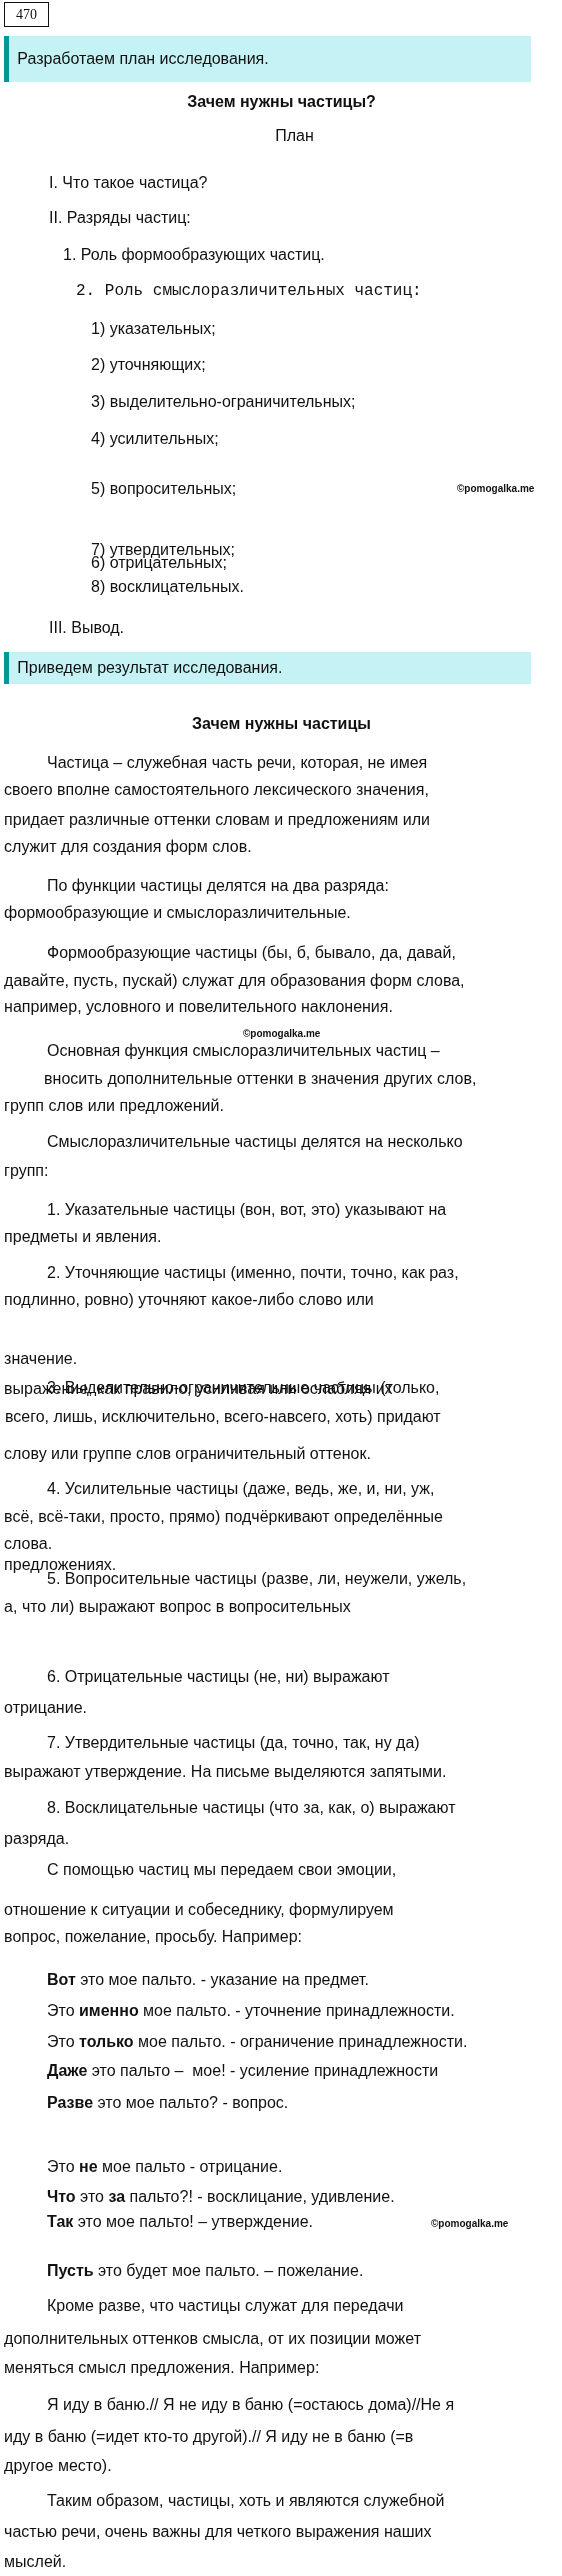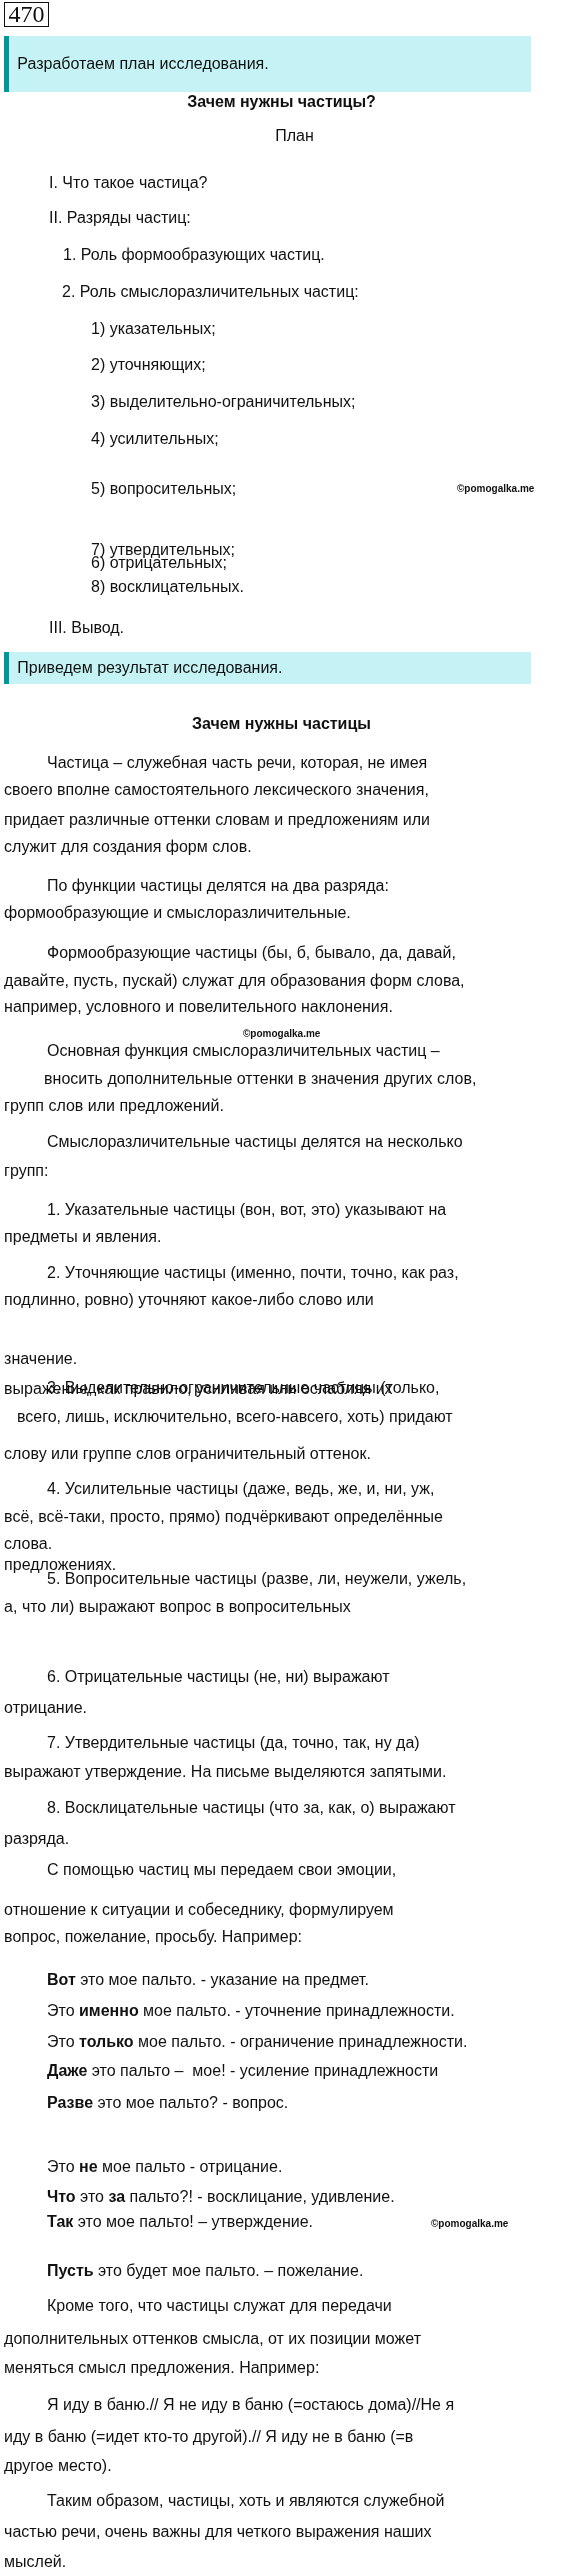--- a/index.html
+++ b/index.html
@@ -1,48 +1,48 @@
 <!DOCTYPE html>
 <html style="font-size:9.4px"><head>
 <meta charset="utf-8">
 <style>
   html, body { margin:0; padding:0; background:#ffffff; }
   body { width:563px; height:2576px; position:relative; overflow:hidden;
          font-family:"Liberation Sans", "DejaVu Sans", sans-serif; color:#111111; }
   .num-box { position:absolute; left:4.1px; top:1.8px; width:43px; height:23.4px;
              border:1.2px solid #111; font-family:"Liberation Serif", "DejaVu Serif", serif;
-             font-size:24px; line-height:23.4px; text-align:center; }
+             font-size:14px; line-height:23.4px; text-align:center; }
   .callout { position:absolute; left:4.1px; width:527px; background:#c5f3f5;
              border-left:5.3px solid #00979a; box-sizing:border-box; }
   .callout span { position:absolute; left:8.2px; top:50%; transform:translateY(-50%);
                   font-size:16px; white-space:nowrap; }
   .line { position:absolute; white-space:nowrap; font-size:16px; line-height:21px;
           transform:translateY(-50%); }
   .center { left:0; width:563px; text-align:center; }
   .bold { font-weight:bold; }
   .wm { position:absolute; font-size:10px; font-weight:bold; white-space:nowrap;
         transform:translateY(-50%); color:#111; }
   b { font-weight:bold; }
 </style>
 </head>
 <body>
 
 <div class="num-box">470</div>
 
-<div class="callout" style="top:36px;height:56px;">
+<div class="callout" style="top:36px;height:46px;">
   <span>Разработаем план исследования.</span>
 </div>
 
 <div class="line center bold" style="top:101px;">Зачем нужны частицы?</div>
 <div class="line center" style="top:135px;margin-left:13px;">План</div>
 
 <div class="line" style="top:182px;left:49px;">I. Что такое частица?</div>
 <div class="line" style="top:217px;left:49px;">II. Разряды частиц:</div>
 <div class="line" style="top:254px;left:63px;">1. Роль формообразующих частиц.</div>
-<div class="line" style="top:291px;left:62px;">2. Роль смыслоразличительных частиц:</div>
+<div class="line" style="top:291px;left:76px;font-family:Liberation Mono, monospace;">2. Роль смыслоразличительных частиц:</div>
 <div class="line" style="top:328px;left:91px;">1) указательных;</div>
 <div class="line" style="top:364px;left:91px;">2) уточняющих;</div>
 <div class="line" style="top:401px;left:91px;">3) выделительно-ограничительных;</div>
 <div class="line" style="top:438px;left:91px;">4) усилительных;</div>
 <div class="line" style="top:488px;left:91px;">5) вопросительных;</div>
 <div class="wm" style="top:488px;left:457px;">©pomogalka.me</div>
 <div class="line" style="top:523px;left:91px;margin-top:39px;">6) отрицательных;</div>
 <div class="line" style="top:549px;left:91px;">7) утвердительных;</div>
 <div class="line" style="top:586px;left:91px;">8) восклицательных.</div>
 <div class="line" style="top:627px;left:49px;">III. Вывод.</div>
@@ -74,21 +74,21 @@
 
 <div class="line" style="top:1209px;left:47px;">1. Указательные частицы (вон, вот, это) указывают на</div>
 <div class="line" style="top:1236px;left:4.1px;">предметы и явления.</div>
 
 <div class="line" style="top:1272px;left:47px;">2. Уточняющие частицы (именно, почти, точно, как раз,</div>
 <div class="line" style="top:1299px;left:4.1px;">подлинно, ровно) уточняют какое-либо слово или</div>
 <div class="line" style="top:1388px;left:4.1px;">выражение, как правило, усиливая или ослабляя их</div>
 <div class="line" style="top:1358px;left:4.1px;">значение.</div>
 
 <div class="line" style="top:1387px;left:47px;">3. Выделительно-ограничительные частицы (только,</div>
-<div class="line" style="top:1416px;left:17px;">всего, лишь, исключительно, всего-навсего, хоть) придают</div>
+<div class="line" style="top:1416px;left:5px;">всего, лишь, исключительно, всего-навсего, хоть) придают</div>
 <div class="line" style="top:1453px;left:4.1px;">слову или группе слов ограничительный оттенок.</div>
 
 <div class="line" style="top:1488px;left:47px;">4. Усилительные частицы (даже, ведь, же, и, ни, уж,</div>
 <div class="line" style="top:1516px;left:4.1px;">всё, всё-таки, просто, прямо) подчёркивают определённые</div>
 <div class="line" style="top:1543px;left:4.1px;">слова.</div>
 
 <div class="line" style="top:1578px;left:47px;">5. Вопросительные частицы (разве, ли, неужели, ужель,</div>
 <div class="line" style="top:1606px;left:4.1px;">а, что ли) выражают вопрос в вопросительных</div>
 <div class="line" style="top:1564px;left:4.1px;">предложениях.</div>
 
@@ -127,21 +127,21 @@
   <b>Что</b><span style="white-space:pre"> это </span><b>за</b><span> пальто?! - восклицание, удивление.</span>
 </div>
 <div class="line" style="top:2221px;left:47px;">
   <b>Так</b><span> это мое пальто! – утверждение.</span>
 </div>
 <div class="wm" style="top:2223px;left:431px;">©pomogalka.me</div>
 <div class="line" style="top:2270px;left:47px;">
   <b>Пусть</b><span> это будет мое пальто. – пожелание.</span>
 </div>
 
-<div class="line" style="top:2305px;left:47px;">Кроме того, что частицы служат для передачи</div>
+<div class="line" style="top:2305px;left:47px;">Кроме разве, что частицы служат для передачи</div>
 <div class="line" style="top:2338px;left:4.1px;">дополнительных оттенков смысла, от их позиции может</div>
 <div class="line" style="top:2367px;left:4.1px;">меняться смысл предложения. Например:</div>
 <div class="line" style="top:2404px;left:47px;">Я иду в баню.// Я не иду в баню (=остаюсь дома)//Не я</div>
 <div class="line" style="top:2436px;left:4.1px;">иду в баню (=идет кто-то другой).// Я иду не в баню (=в</div>
 <div class="line" style="top:2465px;left:4.1px;">другое место).</div>
 <div class="line" style="top:2500px;left:47px;">Таким образом, частицы, хоть и являются служебной</div>
 <div class="line" style="top:2531px;left:4.1px;">частью речи, очень важны для четкого выражения наших</div>
 <div class="line" style="top:2561px;left:4.1px;">мыслей.</div>
 
 

